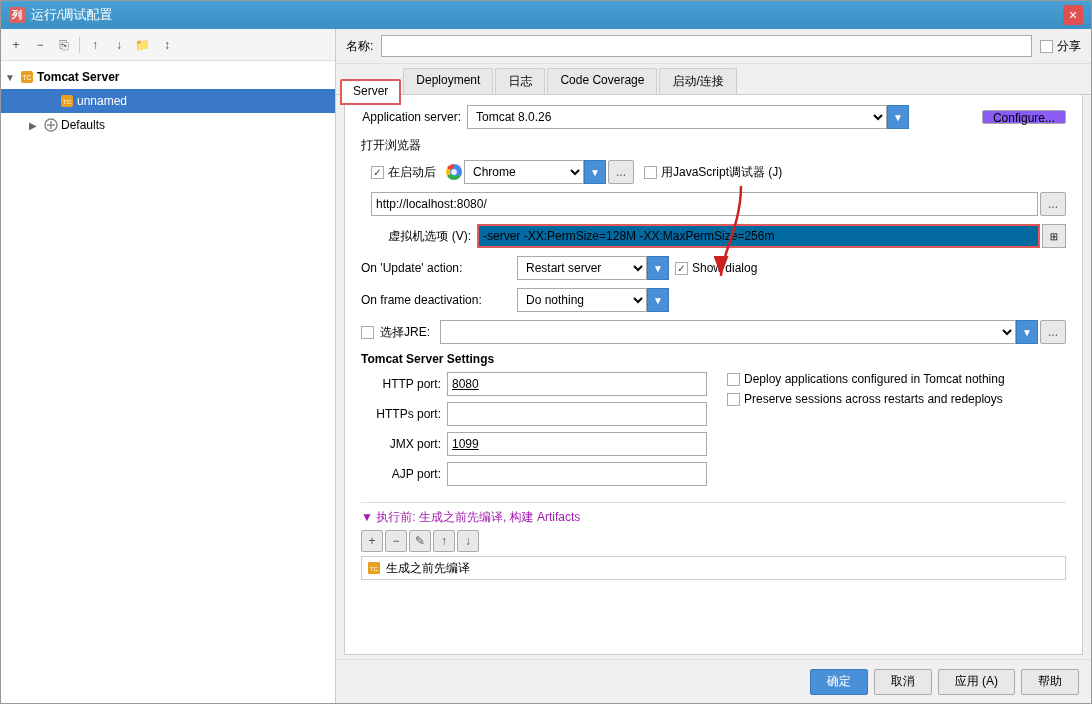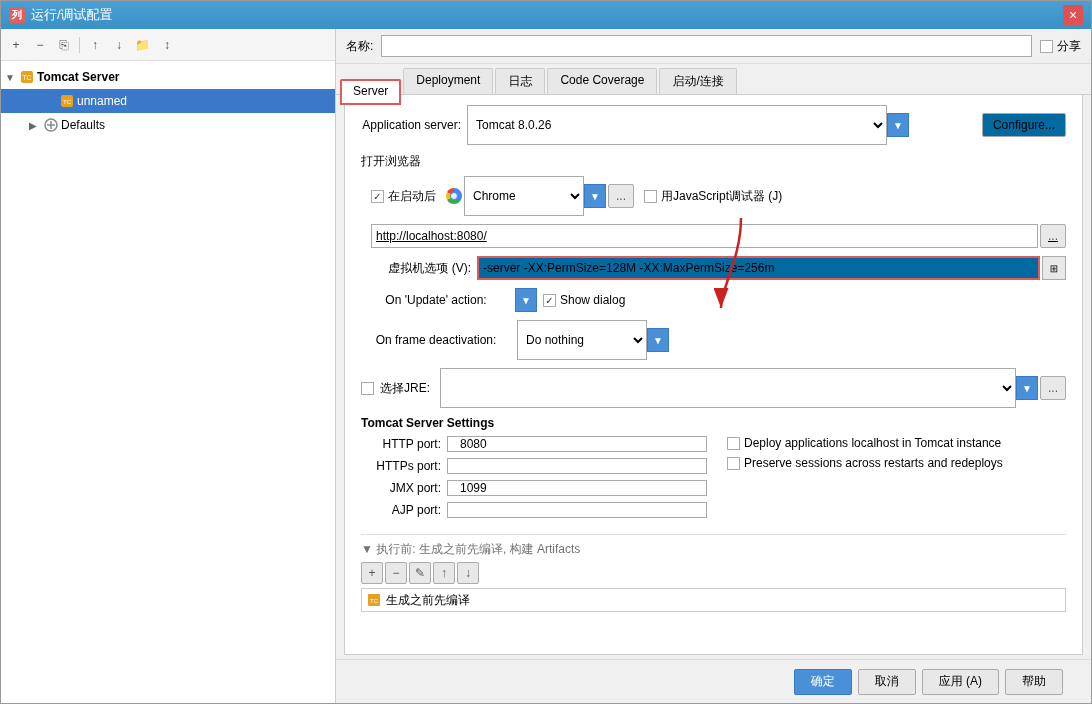--- a/index.html
+++ b/index.html
@@ -50,56 +50,56 @@
 
     .select-wrap { display: flex; align-items: center; gap: 2px; }
     .input-wide { flex: 1; height: 24px; border: 1px solid #aaa; padding: 0 4px; font-size: 12px; }
 
     .vm-options-row { display: flex; align-items: center; margin-bottom: 8px; gap: 6px; }
     .vm-label { min-width: 110px; text-align: right; font-size: 12px; }
     .vm-input-wrap { flex: 1; display: flex; align-items: center; gap: 2px; }
     .vm-input { flex: 1; height: 24px; border: 2px solid #e05a5a; padding: 0 4px; font-size: 12px; background: #0369a1; }
     .vm-btn { width: 24px; height: 24px; border: 1px solid #aaa; background: #e8e8e8; cursor: pointer; display: flex; align-items: center; justify-content: center; font-size: 10px; }
 
-    .url-row { display: flex; align-items: center; margin-bottom: 8px; gap: 2px; margin-left: 116px; text-decoration: underline; }
+    .url-row { display: flex; align-items: center; margin-bottom: 8px; gap: 2px; margin-left: 116px; }
     .url-input { flex: 1; height: 24px; border: 1px solid #aaa; padding: 0 4px; font-size: 12px; }
 
     .browser-row { display: flex; align-items: center; margin-bottom: 8px; gap: 10px; margin-left: 116px; }
     .browser-check { display: flex; align-items: center; gap: 4px; }
     .browser-select-wrap { display: flex; align-items: center; gap: 2px; }
 
     .action-row { display: flex; align-items: center; margin-bottom: 8px; gap: 6px; }
-    .action-label { min-width: 150px; text-align: center; font-size: 12px; }
+    .action-label { min-width: 150px; text-align: left; font-size: 12px; }
     .show-dialog-wrap { display: flex; align-items: center; gap: 4px; }
 
     .port-section { margin-top: 4px; }
     .port-section-title { font-size: 12px; font-weight: bold; margin-bottom: 6px; }
     .port-row { display: flex; align-items: center; margin-bottom: 6px; gap: 6px; }
     .port-label { min-width: 80px; text-align: right; font-size: 12px; }
-    .port-input { width: 260px; height: 16px; border: 1px solid #aaa; padding: 0 12px; font-size: 12px; }
+    .port-input { width: 260px; height: 24px; border: 1px solid #aaa; padding: 0 4px; font-size: 12px; text-decoration: underline; }
     .port-check-col { display: flex; flex-direction: column; gap: 6px; margin-left: 20px; }
 
     .before-launch { margin-top: 10px; border-top: 1px solid #ddd; padding-top: 6px; }
-    .before-launch-title { font-size: 12px; color: #737373; margin-bottom: 4px; display: flex; align-items: center; gap: 4px; }
+    .before-launch-title { font-size: 12px; color: #a21caf; margin-bottom: 4px; display: flex; align-items: center; gap: 4px; }
     .before-launch-toolbar { display: flex; gap: 2px; margin-bottom: 4px; }
     .before-launch-item { display: flex; align-items: center; height: 22px; gap: 4px; padding: 0 4px; font-size: 12px; }
 
-    .bottom-toolbar { height: 44px; background: #f0f0f0; border-top: 1px solid #ddd; display: flex; align-items: center; justify-content: flex-end; padding: 0 28px; gap: 6px; }
+    .bottom-toolbar { height: 44px; background: #f0f0f0; border-top: 1px solid #ddd; display: flex; align-items: center; justify-content: flex-end; padding: 0 12px; gap: 6px; }
     .action-btn { height: 26px; padding: 0 16px; border: 1px solid #aaa; background: #e8e8e8; cursor: pointer; font-size: 12px; border-radius: 2px; }
     .action-btn.primary { background: #4a90d9; color: white; border-color: #3a7abf; }
 
     .chrome-icon { width: 16px; height: 16px; border-radius: 50%; background: conic-gradient(#4285f4 0deg 120deg, #34a853 120deg 240deg, #fbbc05 240deg 300deg, #ea4335 300deg 360deg); position: relative; }
     .chrome-icon::after { content: ''; position: absolute; top: 50%; left: 50%; transform: translate(-50%, -50%); width: 6px; height: 6px; background: #e8f0fe; border-radius: 50%; border: 1px solid #4285f4; }
 
     .checkbox { width: 13px; height: 13px; border: 1px solid #aaa; background: white; display: inline-flex; align-items: center; justify-content: center; cursor: pointer; }
     .checkbox.checked::after { content: '✓'; font-size: 10px; color: #333; }
 
-    select { height: 40px; border: 1px solid #aaa; background: white; padding: 0 4px; font-size: 12px; cursor: pointer; }
-
-    .configure-btn { height: 24px; padding: 0 10px; border: 1px solid #aaa; background: #0369a1; cursor: pointer; font-size: 12px; border-radius: 2px; white-space: nowrap; }
+    select { height: 24px; border: 1px solid #aaa; background: white; padding: 0 4px; font-size: 12px; cursor: pointer; }
+
+    .configure-btn { height: 14px; padding: 0 10px; border: 1px solid #aaa; background: #8b5cf6; cursor: pointer; font-size: 12px; border-radius: 2px; white-space: nowrap; }
 
     .panel-area { flex: 1; display: flex; flex-direction: column; overflow: hidden; padding: 0 4px 4px; }
   </style>
 </head>
 <body>
 
 <div class="window">
 
   <div class="title-bar">
     <div class="title-bar-left">
@@ -230,20 +230,23 @@
             <span class="vm-label">虚拟机选项 (V):</span>
             <div class="vm-input-wrap">
               <input type="text" class="vm-input" value="-server -XX:PermSize=128M -XX:MaxPermSize=256m" style="">
               <button class="vm-btn">⊞</button>
             </div>
           </div>
 
           <div class="action-row" style="position: relative;">
             <span class="action-label">On 'Update' action:</span>
             <div class="select-wrap">
+              <select style="min-width: 130px;">
+                <option>Restart server</option>
+              </select>
               <span style="width: 22px; height: 24px; background:#4a90d9; border: 1px solid #3a7abf; display:flex; align-items:center; justify-content:center; color:white; font-size:10px; margin-left:-2px;">▼</span>
             </div>
             <div class="show-dialog-wrap">
               <div class="checkbox checked"></div>
               <span>Show dialog</span>
             </div>
 
             <svg style="position:absolute; left: 340px; top: -80px; pointer-events:none;" width="80" height="110">
               <defs>
                 <marker id="arrowhead" markerWidth="8" markerHeight="6" refX="8" refY="3" orient="auto">
@@ -294,21 +297,21 @@
                   <input type="text" class="port-input" value="1099" style="">
                 </div>
                 <div class="port-row">
                   <span class="port-label">AJP port:</span>
                   <input type="text" class="port-input" value="" style="">
                 </div>
               </div>
               <div class="port-check-col">
                 <div style="display:flex; align-items:center; gap: 4px;">
                   <div class="checkbox"></div>
-                  <span>Deploy applications localhost in Tomcat instance</span>
+                  <span>Deploy applications configured in Tomcat nothing</span>
                 </div>
                 <div style="display:flex; align-items:center; gap: 4px;">
                   <div class="checkbox"></div>
                   <span>Preserve sessions across restarts and redeploys</span>
                 </div>
               </div>
             </div>
           </div>
 
           <div class="before-launch">

